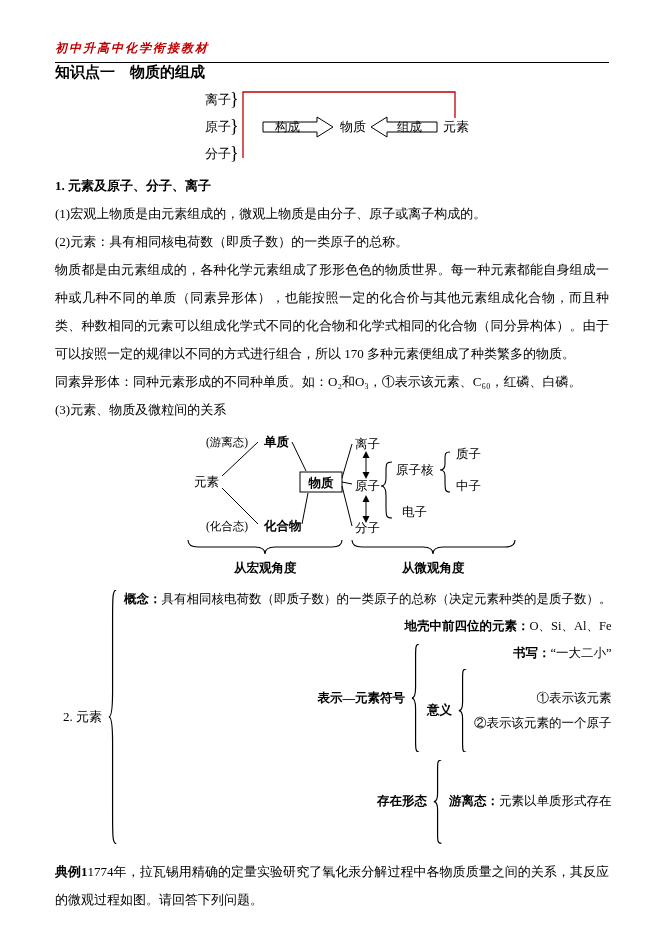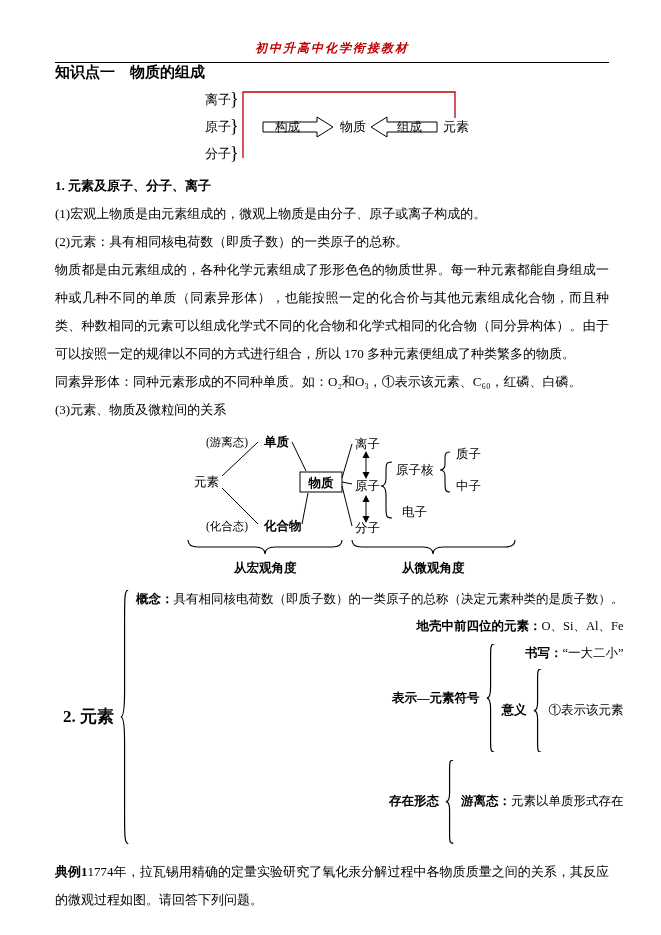--- a/index.html
+++ b/index.html
@@ -2,34 +2,34 @@
 <html><head>
 <meta charset="utf-8">
 <style>
   * { margin:0; padding:0; box-sizing:border-box; }
   html,body { background:#fff; }
   .page {
     width:661px; height:935px; background:#fff; overflow:hidden;
     font-family:"Liberation Serif", serif; color:#000;
     padding:40px 52px 0 55px; position:relative;
   }
-  .doc-header { text-align:center; color:#c00000; font-style:italic; font-weight:bold;
+  .doc-header { color:#c00000; font-style:italic; font-weight:bold;
     font-size:12px; letter-spacing:2px; }
   .header-rule { border-bottom:1.5px solid #000; margin-top:5px; }
   .doc-title { text-align:center; color:#00b050; font-weight:bold; font-size:17px;
     margin:22px 0 14px; font-family:"Liberation Sans", sans-serif; }
   .section-head { font-size:15px; font-weight:bold; }
   .body-text { font-size:13px; line-height:28px; text-align:justify; }
   .bold { font-weight:bold; }
   svg text { font-family:"Liberation Serif", serif; }
   .diagram1 { margin:6px 0 2px 148px; }
   .diagram2 { margin:2px 0 4px 125px; }
   
   .tree { display:flex; align-items:center; margin:8px 0 10px 8px; font-size:12.5px; }
-  .tree-label { font-weight:bold; font-size:17px; white-space:nowrap; }
+  .tree-label { font-weight:normal; font-size:13px; white-space:nowrap; }
   .vbrace { align-self:stretch; width:10px; margin:0 6px; flex:0 0 auto; }
   .vbrace svg { width:100%; height:100%; display:block; }
   .tree-col { display:flex; flex-direction:column; justify-content:center; gap:8px;align-items:flex-end; }
   .tree-col.tight { gap:6px; }
   .trow { line-height:19px; white-space:nowrap; }
   .tnode { display:flex; align-items:center; }
   .example { margin-top:14px; }
 </style>
 </head>
 <body>
@@ -133,20 +133,21 @@
           <p class="trow"><span class="bold">书写：</span><span>“一大二小”</span></p>
           <div class="tnode">
             <span class="bold">意义</span>
             <div class="vbrace">
               <svg viewBox="0 0 12 100" preserveAspectRatio="none">
                   <path d="M10,0 C5.5,0 5.5,3 5.5,12 L5.5,40 C5.5,47 3.5,50 1,50 C3.5,50 5.5,53 5.5,60 L5.5,88 C5.5,97 5.5,100 10,100" fill="none" stroke="#000" stroke-width="1.2" vector-effect="non-scaling-stroke"></path>
                 </svg>
             </div>
             <div class="tree-col tight">
               <p class="trow">①表示该元素</p>
+              <p class="trow">②表示该元素的一个原子</p>
             </div>
           </div>
         </div>
       </div>
       <div class="tnode">
         <span class="bold">存在形态</span>
         <div class="vbrace">
           <svg viewBox="0 0 12 100" preserveAspectRatio="none">
               <path d="M10,0 C5.5,0 5.5,3 5.5,12 L5.5,40 C5.5,47 3.5,50 1,50 C3.5,50 5.5,53 5.5,60 L5.5,88 C5.5,97 5.5,100 10,100" fill="none" stroke="#000" stroke-width="1.2" vector-effect="non-scaling-stroke"></path>
             </svg>

